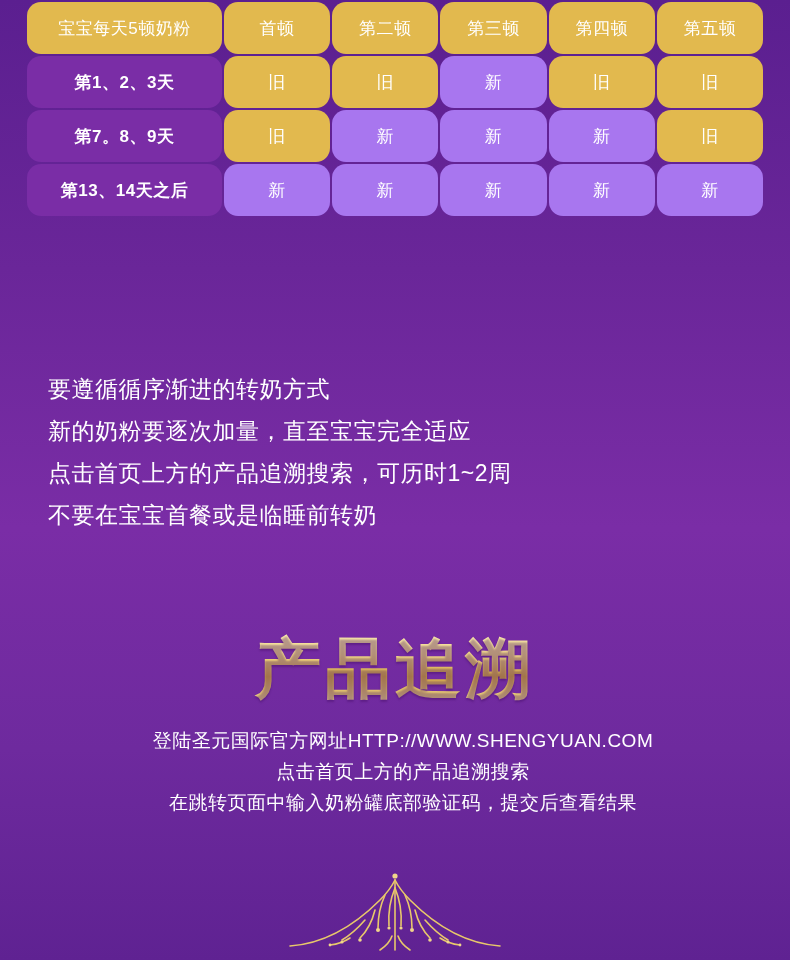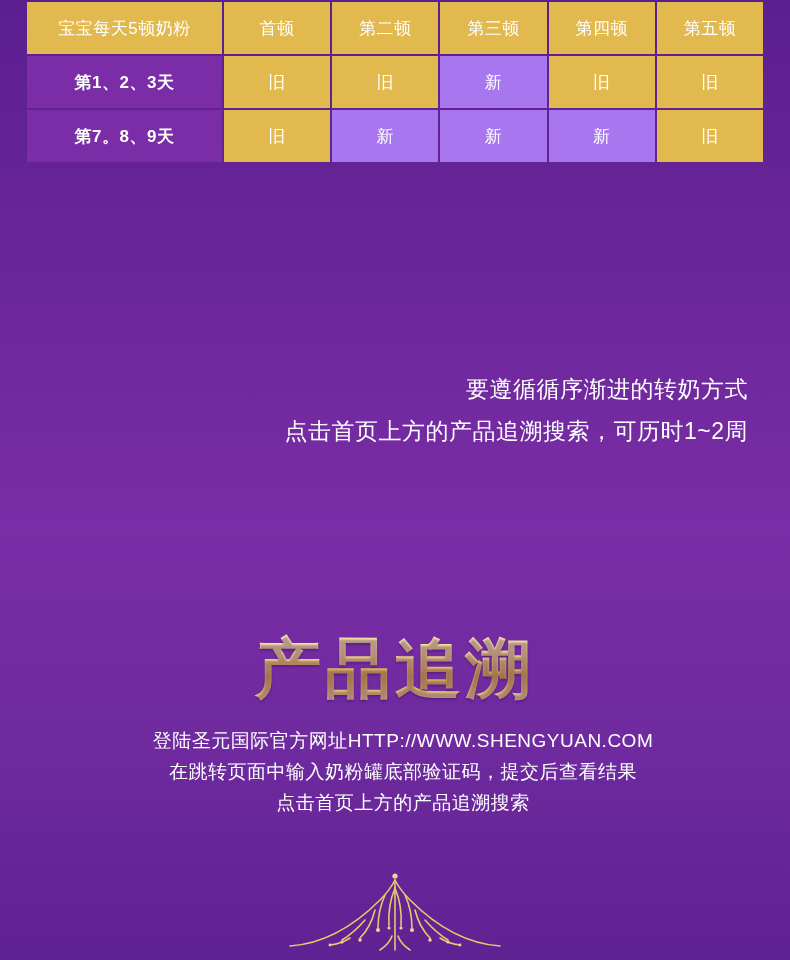--- a/index.html
+++ b/index.html
@@ -28,20 +28,21 @@
     width: 740px;
     table-layout: fixed;
   }
   table.schedule td {
     height: 50px;
     text-align: center;
     vertical-align: middle;
     font-size: 17px;
     color: #ffffff;
     letter-spacing: 0.5px;
+    border-radius: 14px;
   }
   .hdr-first {
     background: #e2b94e;
     color: #ffffff;
     font-size: 16px;
     width: 193px;
   }
   .hdr-cell {
     background: #e2b94e;
     color: #ffffff;
@@ -70,21 +71,20 @@
     left: 48px;
     top: 368px;
     width: 700px;
   }
   .tips .line {
     color: #ffffff;
     font-size: 23px;
     line-height: 42px;
     letter-spacing: 0.5px;
     white-space: nowrap;
-    text-align: right;
   }
 
   
   .trace {
     position: absolute;
     left: 0;
     top: 625px;
     width: 790px;
     text-align: center;
   }
@@ -146,35 +146,45 @@
         <td class="cell-old">旧</td>
       </tr>
       <tr>
         <td class="row-label">第7。8、9天</td>
         <td class="cell-old">旧</td>
         <td class="cell-new">新</td>
         <td class="cell-new">新</td>
         <td class="cell-new">新</td>
         <td class="cell-old">旧</td>
       </tr>
+      <tr>
+        <td class="row-label">第13、14天之后</td>
+        <td class="cell-new">新</td>
+        <td class="cell-new">新</td>
+        <td class="cell-new">新</td>
+        <td class="cell-new">新</td>
+        <td class="cell-new">新</td>
+      </tr>
     </tbody>
   </table>
 </div>
 
 <div class="tips">
   <div class="line">要遵循循序渐进的转奶方式</div>
+  <div class="line">新的奶粉要逐次加量，直至宝宝完全适应</div>
   <div class="line">点击首页上方的产品追溯搜索，可历时1~2周</div>
+  <div class="line">不要在宝宝首餐或是临睡前转奶</div>
 </div>
 
 <div class="trace">
   <div class="trace-title">产品追溯</div>
   <div class="trace-lines">
     <div class="tline">登陆圣元国际官方网址HTTP://WWW.SHENGYUAN.COM</div>
+    <div class="tline">点击首页上方的产品追溯搜索</div>
     <div class="tline">在跳转页面中输入奶粉罐底部验证码，提交后查看结果</div>
-    <div class="tline">点击首页上方的产品追溯搜索</div>
   </div>
 </div>
 
 <div class="ornament">
   <svg viewBox="0 0 230 96" width="230" height="96" xmlns="http://www.w3.org/2000/svg">
     <g fill="none" stroke="#e6c濾" stroke-width="1.4" stroke-linecap="round"></g>
     <g fill="none" stroke="#e8c86a" stroke-width="1.6" stroke-linecap="round">
       <path d="M10 86 C40 84 70 70 100 40 C108 32 112 26 115 20"></path>
       <path d="M220 86 C190 84 160 70 130 40 C122 32 118 26 115 20"></path>
       <path d="M115 20 L115 90"></path>

